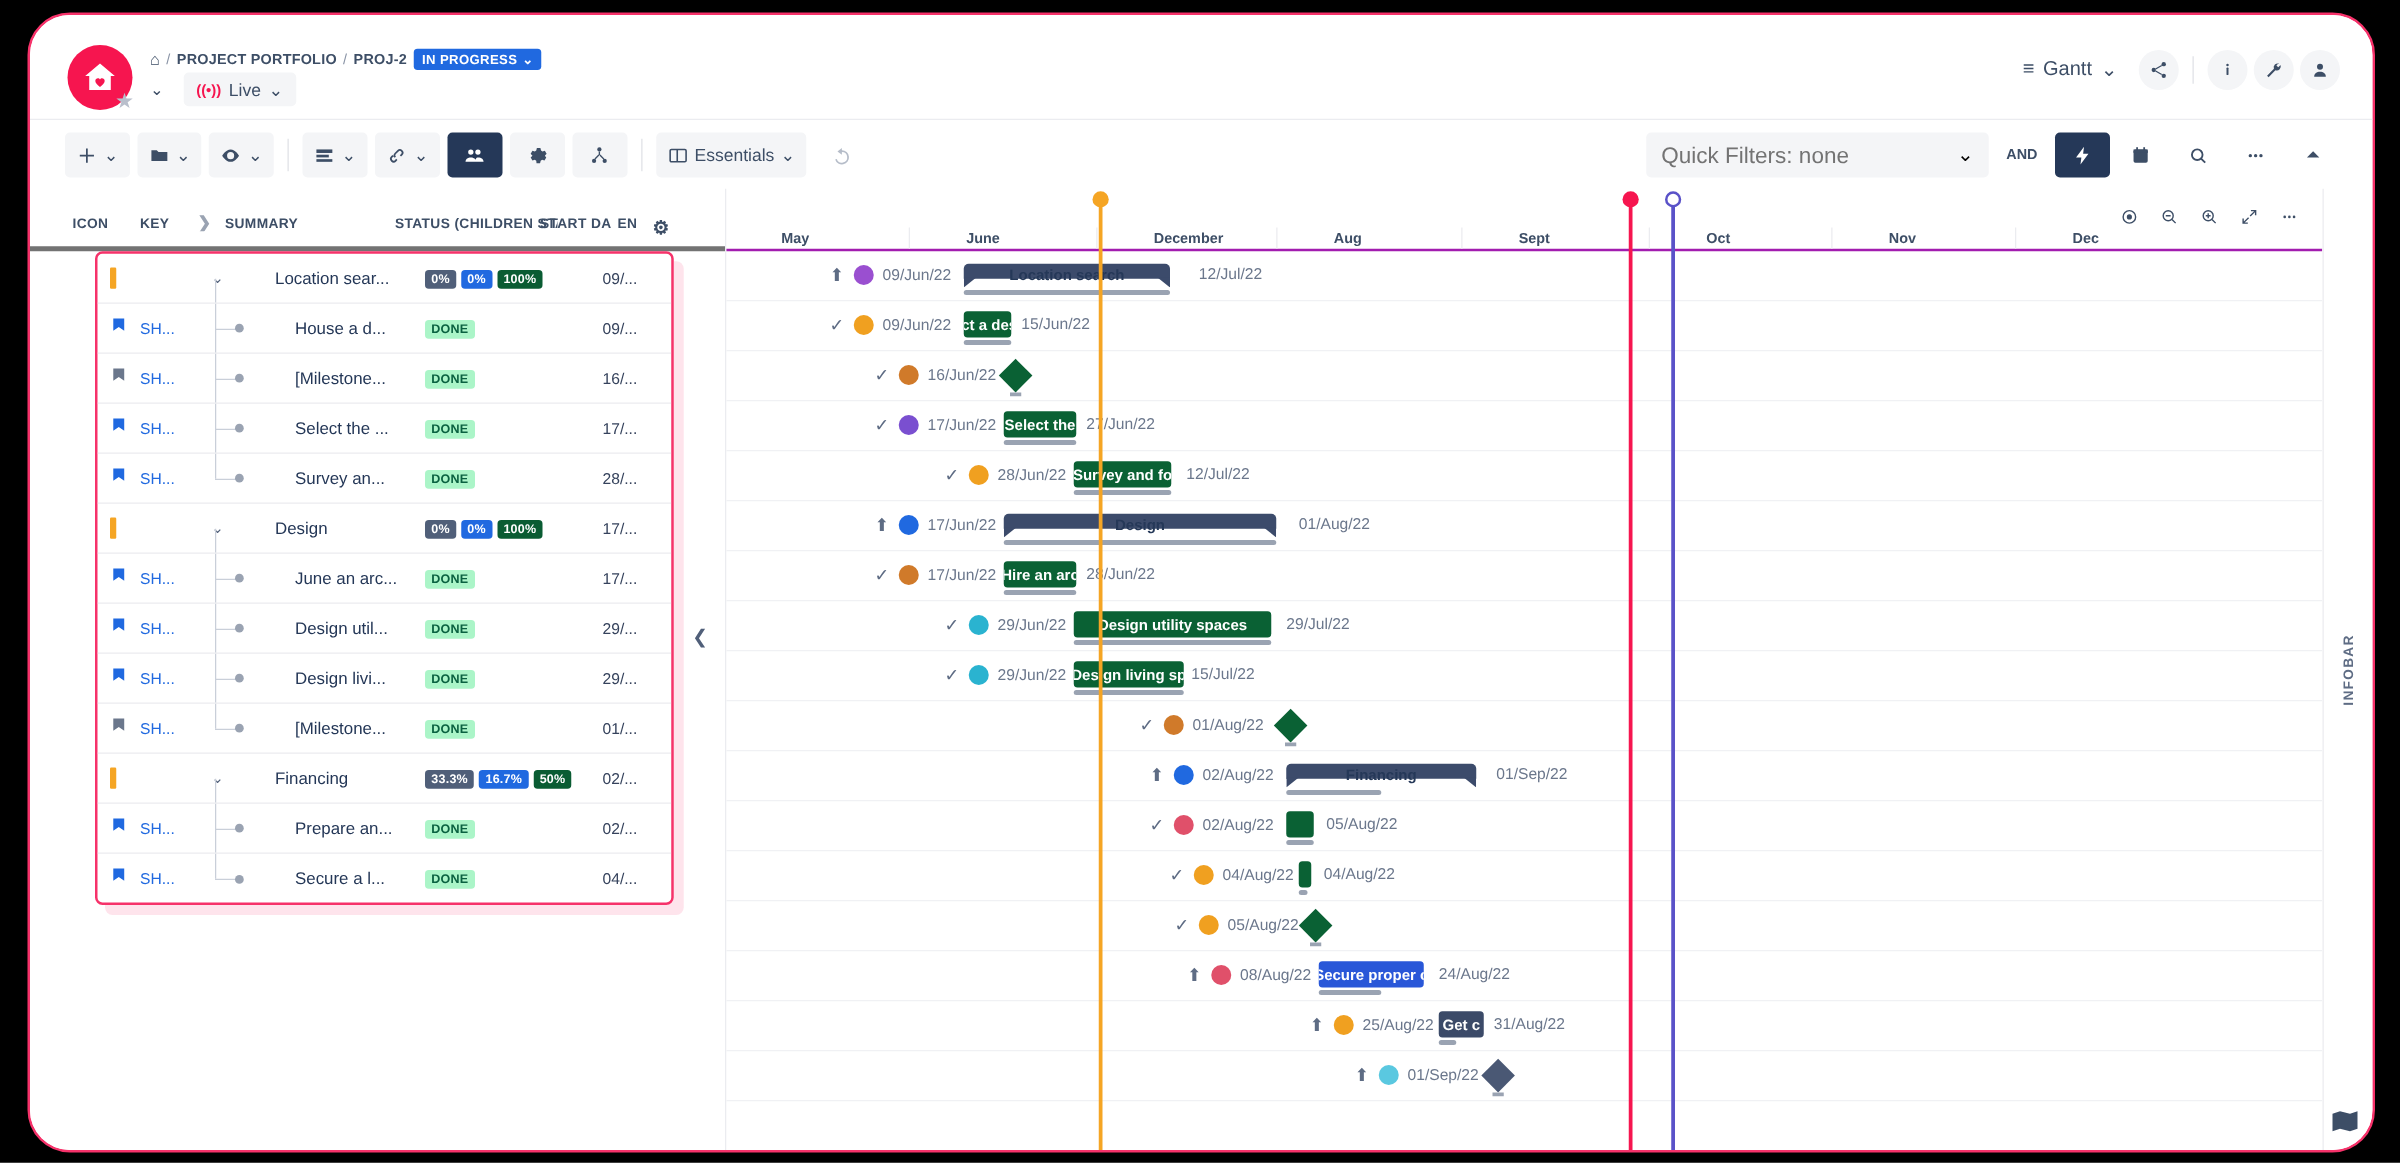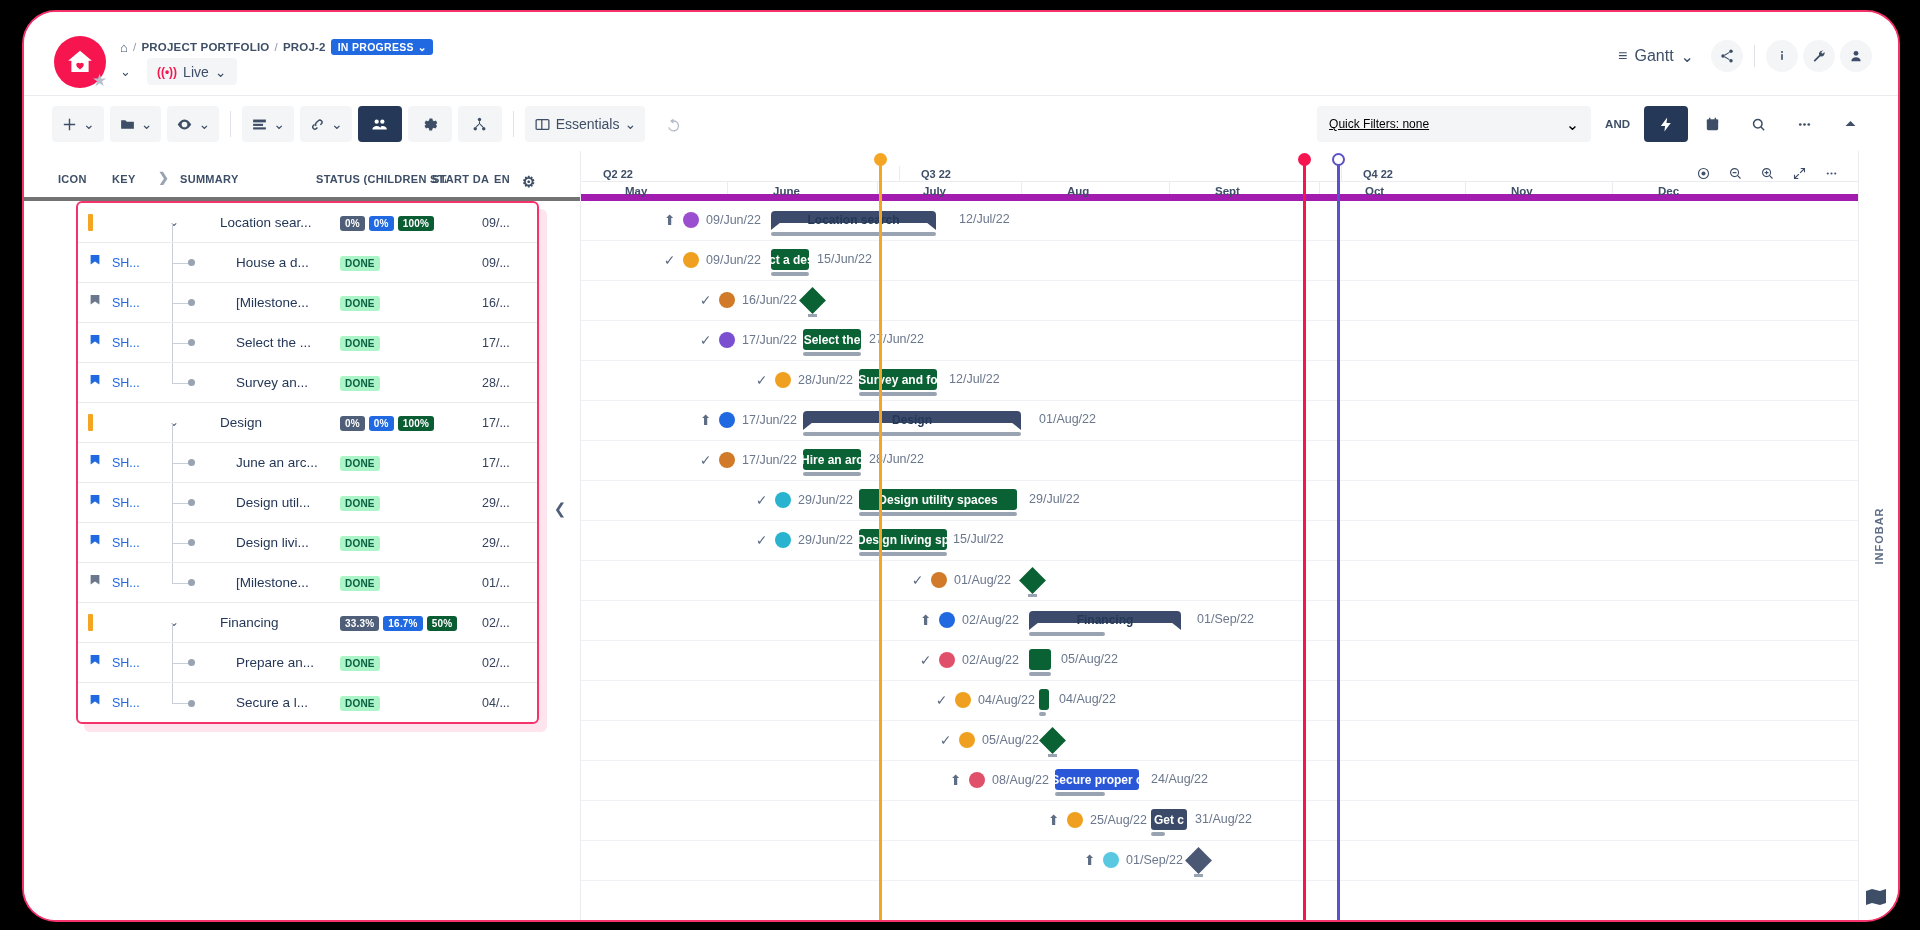--- a/index.html
+++ b/index.html
@@ -74,21 +74,21 @@
   .tbtn.active { background: #253858; color: #fff; }
   .tbtn.active svg { fill: #fff; }
   .tbtn.plain { background: transparent; }
   .tbtn.disabled svg { fill: #b6bdc9; }
   .tb-sep { width: 1px; height: 26px; background: #dfe1e6; margin: 0 5px; }
   .tb-right { position: absolute; right: 26px; top: 10px; display: flex; align-items: center; gap: 2px; }
   .qf-box {
     width: 274px; height: 36px; background: #f4f5f7; border-radius: 4px;
     display: flex; align-items: center; padding: 0 12px; cursor: pointer;
   }
-  .qf-text { flex: 1; font-size: 12px; color: #000000; text-decoration: underline; }
+  .qf-text { flex: 1; font-size: 18px; color: #737373; }
   .and-lbl { font-size: 11.5px; font-weight: bold; color: #3d4e66; padding: 0 12px; }
   
   .content { position: absolute; left: 0; top: 139px; width: 100%; bottom: 0; }
   
   .grid-pane { position: absolute; left: 0; top: 0; width: 556px; bottom: 0; background: #fff; }
   .grid-head {
     position: absolute; left: 0; top: 0; width: 100%; height: 50px;
     border-bottom: 4px solid #737373;
     display: flex; align-items: flex-end; padding-bottom: 12px;
     font-size: 11px; font-weight: bold; color: #3d4e66; letter-spacing: .3px;
@@ -125,21 +125,21 @@
   .collapse-handle {
     position: absolute; left: 527px; top: 345px; width: 18px; height: 26px;
     display: flex; align-items: center; justify-content: center;
     color: #505f79; font-size: 15px; cursor: pointer;
   }
   
   .gantt-pane { position: absolute; left: 556px; top: 0; right: 40px; bottom: 0; border-left: 1px solid #ebecf0; overflow: hidden; }
   .tl-head { position: absolute; left: 0; top: 0; width: 100%; height: 50px; }
   .tl-year { position: absolute; left: 0; top: 0; width: 100%; height: 15px; border-bottom: 1px solid #ebecf0; }
   .tl-q { position: absolute; left: 0; top: 15px; width: 100%; height: 16px; border-bottom: 1px solid #ebecf0; }
-  .tl-m { position: absolute; left: 0; top: 31px; width: 100%; height: 19px; border-bottom: 7px solid #a21caf; }
+  .tl-m { position: absolute; left: 0; top: 31px; width: 100%; height: 19px; border-bottom: 2px solid #a21caf; }
   .tl-lbl { position: absolute; font-size: 11px; font-weight: bold; color: #3d4e66; white-space: nowrap; }
   .tl-mlbl { position: absolute; top: 3px; font-size: 11.5px; font-weight: bold; color: #3d4e66; }
   .tl-tick { position: absolute; top: 0; width: 1px; height: 100%; background: #ebecf0; }
   .gbody { position: absolute; left: 0; top: 50px; right: 0; bottom: 0; }
   .grow { position: relative; height: 40px; border-bottom: 1px solid #f0f1f4; }
   .gmeta { position: absolute; top: 11px; display: flex; align-items: center; gap: 7px; font-size: 12.5px; color: #6b778c; white-space: nowrap; }
   .mk { font-size: 14px; color: #5e6c84; width: 13px; display: inline-block; text-align: center; }
   .av { width: 16px; height: 16px; border-radius: 50%; display: inline-block; }
   .enddate { position: absolute; top: 11px; font-size: 12.5px; color: #6b778c; white-space: nowrap; }
   .bar {
@@ -619,32 +619,25 @@
               <span class="c-start">04/...</span>
             </div>
           </div>
       </div>
 
       <div class="collapse-handle">❮</div>
     </div>
 
     <div class="gantt-pane">
       <div class="tl-head">
-        <div class="tl-q" id="tl-quarters">
-            <span class="tl-lbl" style="left: 22px; top: 2px;">Q2 22</span>
-            <span class="tl-lbl" style="left: 340px; top: 2px;">Q3 22</span>
-            <span class="tl-tick" style="left: 318px;"></span>
-            <span class="tl-lbl" style="left: 782px; top: 2px;">Q4 22</span>
-            <span class="tl-tick" style="left: 760px;"></span>
-          </div>
         <div class="tl-m" id="tl-months">
             <span class="tl-mlbl" style="left: 44px;">May</span>
             <span class="tl-mlbl" style="left: 192px;">June</span>
             <span class="tl-tick" style="left: 146px;"></span>
-            <span class="tl-mlbl" style="left: 342px;">July</span>
+            <span class="tl-mlbl" style="left: 342px;">December</span>
             <span class="tl-tick" style="left: 296px;"></span>
             <span class="tl-mlbl" style="left: 486px;">Aug</span>
             <span class="tl-tick" style="left: 440px;"></span>
             <span class="tl-mlbl" style="left: 634px;">Sept</span>
             <span class="tl-tick" style="left: 588px;"></span>
             <span class="tl-mlbl" style="left: 784px;">Oct</span>
             <span class="tl-tick" style="left: 738px;"></span>
             <span class="tl-mlbl" style="left: 930px;">Nov</span>
             <span class="tl-tick" style="left: 884px;"></span>
             <span class="tl-mlbl" style="left: 1077px;">Dec</span>

